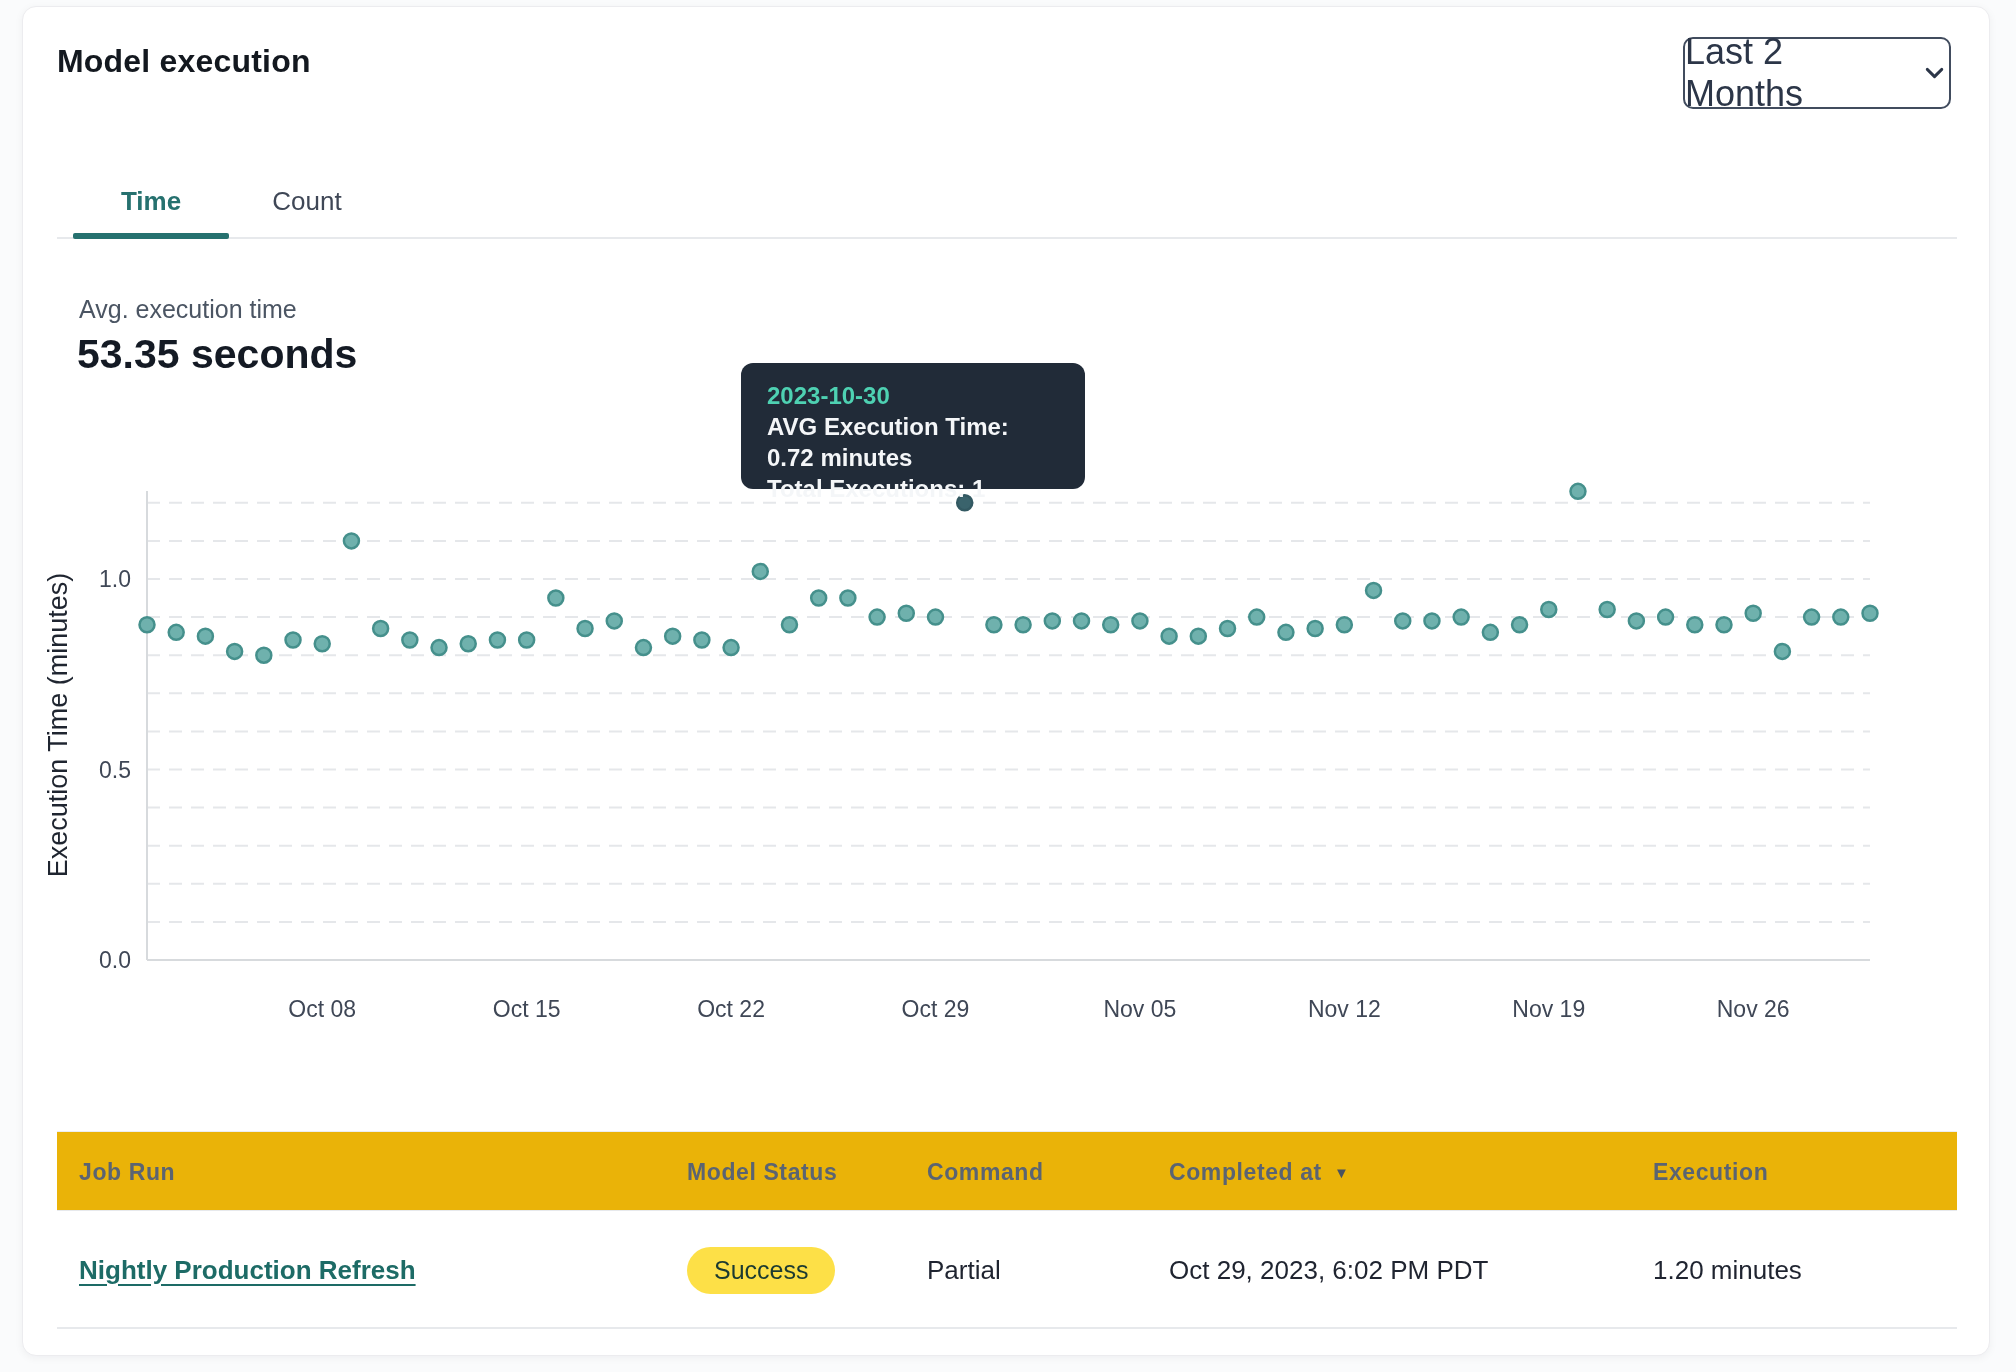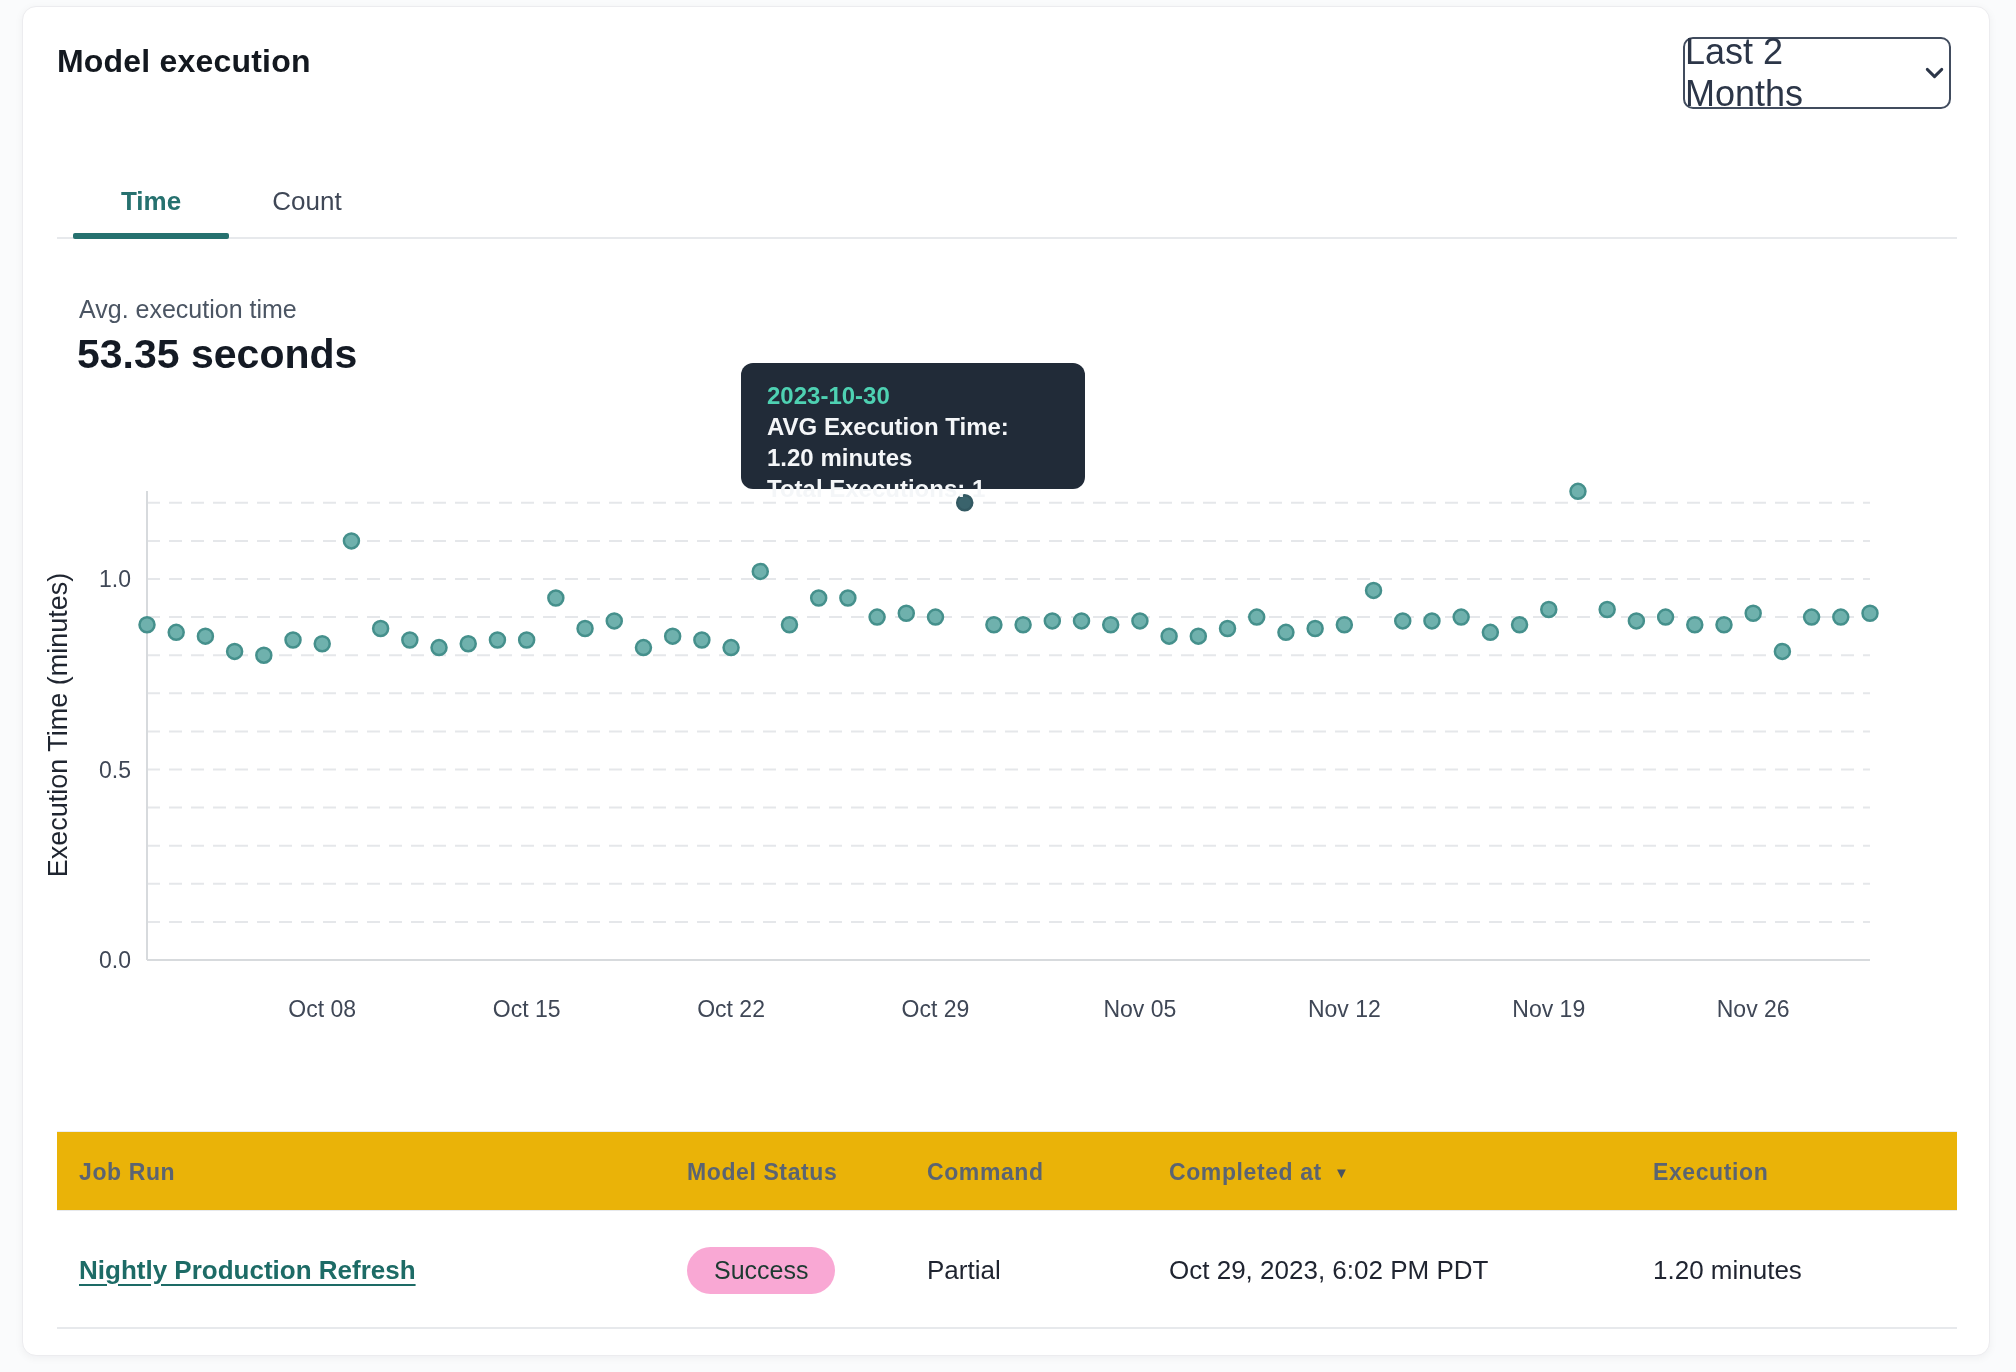--- a/index.html
+++ b/index.html
@@ -41,21 +41,21 @@
     letter-spacing:.6px; color:#5b6472; white-space:nowrap; }
   .sort-icon { display:inline-block; margin-left:12px; font-size:15px; color:#4a5260;
     vertical-align:2px; }
   .table-row { position:absolute; left:34px; top:1204px; width:1900px; height:118px;
     border-bottom:2px solid #e7e9ec; }
   .td { position:absolute; top:0; height:118px; display:flex; align-items:center;
     font-size:26px; color:#1f2430; white-space:nowrap; }
   .job-link { font-size:26px; font-weight:700; color:#1d6b66; text-decoration:underline;
     text-underline-offset:5px; cursor:pointer; }
   .status-badge { display:inline-block; padding:9px 27px; border-radius:26px;
-    background:#f9a8d4; color:#1c3a31; font-size:25px; }
+    background:#fde047; color:#1c3a31; font-size:25px; }
   .col-job { left:22px; } .col-status { left:630px; } .col-command { left:870px; }
   .col-completed { left:1112px; } .col-duration { left:1596px; }
 </style>
 </head>
 <body>
 
 <div class="card">
 
   <div class="page-title">Model execution</div>
 
@@ -75,21 +75,21 @@
     </div>
     <div class="tabs-divider"></div>
     <div class="tab-underline"></div>
   </div>
 
   <div class="metric-label">Avg. execution time</div>
   <div class="metric-value">53.35 seconds</div>
 
   <div class="chart-tooltip">
     <div class="tt-date">2023-10-30</div>
-    <div class="tt-line">AVG Execution Time: 1.20 minutes</div>
+    <div class="tt-line">AVG Execution Time: 0.72 minutes</div>
     <div class="tt-line">Total Executions: 1</div>
   </div>
 
   <div class="chart-wrap">
     <svg id="scatter-svg" width="1968" height="600" viewBox="0 0 1968 600">
         <line x1="124" x2="1847" y1="474.9" y2="474.9" stroke="#e5e7ea" stroke-width="2" stroke-dasharray="13 9"></line>
         <line x1="124" x2="1847" y1="436.8" y2="436.8" stroke="#e5e7ea" stroke-width="2" stroke-dasharray="13 9"></line>
         <line x1="124" x2="1847" y1="398.7" y2="398.7" stroke="#e5e7ea" stroke-width="2" stroke-dasharray="13 9"></line>
         <line x1="124" x2="1847" y1="360.6" y2="360.6" stroke="#e5e7ea" stroke-width="2" stroke-dasharray="13 9"></line>
         <line x1="124" x2="1847" y1="322.5" y2="322.5" stroke="#e5e7ea" stroke-width="2" stroke-dasharray="13 9"></line>

